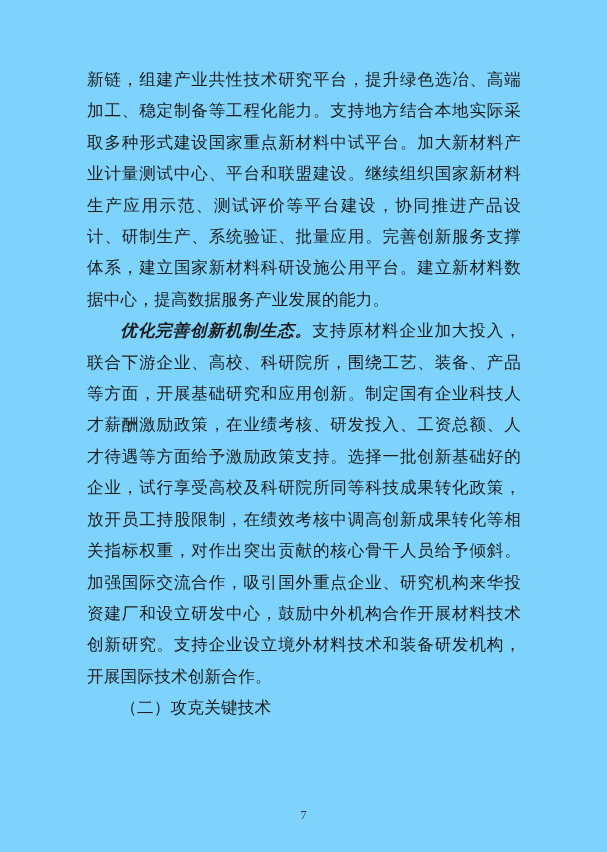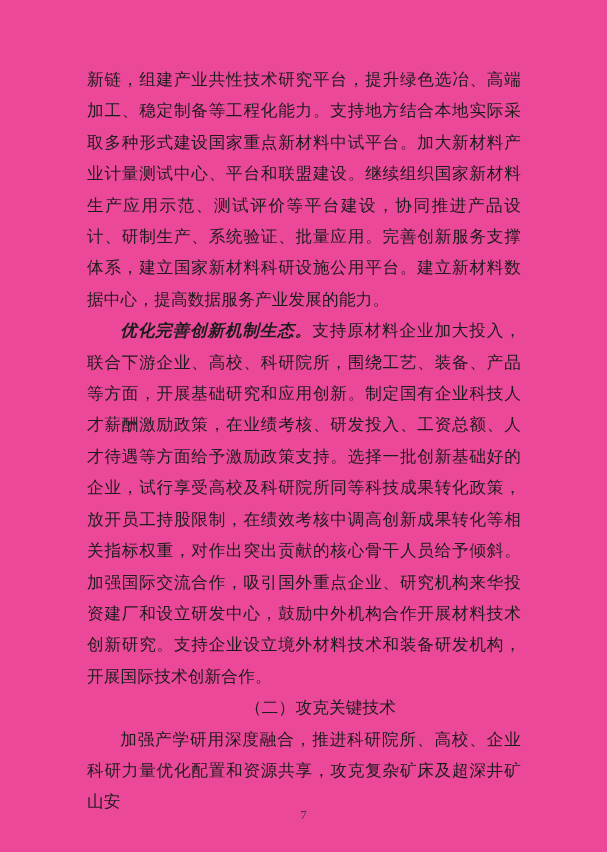--- a/index.html
+++ b/index.html
@@ -11,21 +11,21 @@
     width: 607px;
     height: 852px;
     position: relative;
     overflow: hidden;
     font-family: "Liberation Serif", "DejaVu Serif", serif;
     color: #1c1c1c;
   }
   .page {
     position: absolute;
     inset: 0;
-    background: #ec4899;
+    background: #7dd3fc;
   }
   .content {
     position: absolute;
     left: 87px;
     top: 64px;
     width: 434px;
   }
   .content p {
     margin: 0;
     padding: 0;
@@ -33,21 +33,21 @@
     line-height: 31.4px;
     letter-spacing: 0.2px;
     text-align: justify;
     text-justify: inter-ideograph;
     word-break: break-all;
   }
   .content p.indent {
     text-indent: 2em;
   }
   .content p.heading {
-    text-align: center;
+    text-align: left;
   }
   .bold-lead {
     font-weight: bold;
     font-style: italic;
   }
   .footer {
     position: absolute;
     left: 0;
     bottom: 29px;
     width: 100%;
@@ -60,18 +60,17 @@
   }
 </style>
 </head>
 <body>
 
 <div class="page">
   <div class="content">
       <p class="body"><span>新链，组建产业共性技术研究平台，提升绿色选冶、高端加工、稳定制备等工程化能力。支持地方结合本地实际采取多种形式建设国家重点新材料中试平台。加大新材料产业计量测试中心、平台和联盟建设。继续组织国家新材料生产应用示范、测试评价等平台建设，协同推进产品设计、研制生产、系统验证、批量应用。完善创新服务支撑体系，建立国家新材料科研设施公用平台。建立新材料数据中心，提高数据服务产业发展的能力。</span></p>
       <p class="body indent"><span class="bold-lead">优化完善创新机制生态。</span><span>支持原材料企业加大投入，联合下游企业、高校、科研院所，围绕工艺、装备、产品等方面，开展基础研究和应用创新。制定国有企业科技人才薪酬激励政策，在业绩考核、研发投入、工资总额、人才待遇等方面给予激励政策支持。选择一批创新基础好的企业，试行享受高校及科研院所同等科技成果转化政策，放开员工持股限制，在绩效考核中调高创新成果转化等相关指标权重，对作出突出贡献的核心骨干人员给予倾斜。加强国际交流合作，吸引国外重点企业、研究机构来华投资建厂和设立研发中心，鼓励中外机构合作开展材料技术创新研究。支持企业设立境外材料技术和装备研发机构，开展国际技术创新合作。</span></p>
       <p class="heading indent"><span>（二）攻克关键技术</span></p>
-      <p class="body indent"><span>加强产学研用深度融合，推进科研院所、高校、企业科研力量优化配置和资源共享，攻克复杂矿床及超深井矿山安</span></p>
     </div>
   <div class="footer">
     <span class="page-number">7</span>
   </div>
 </div>
 
 </body></html>

